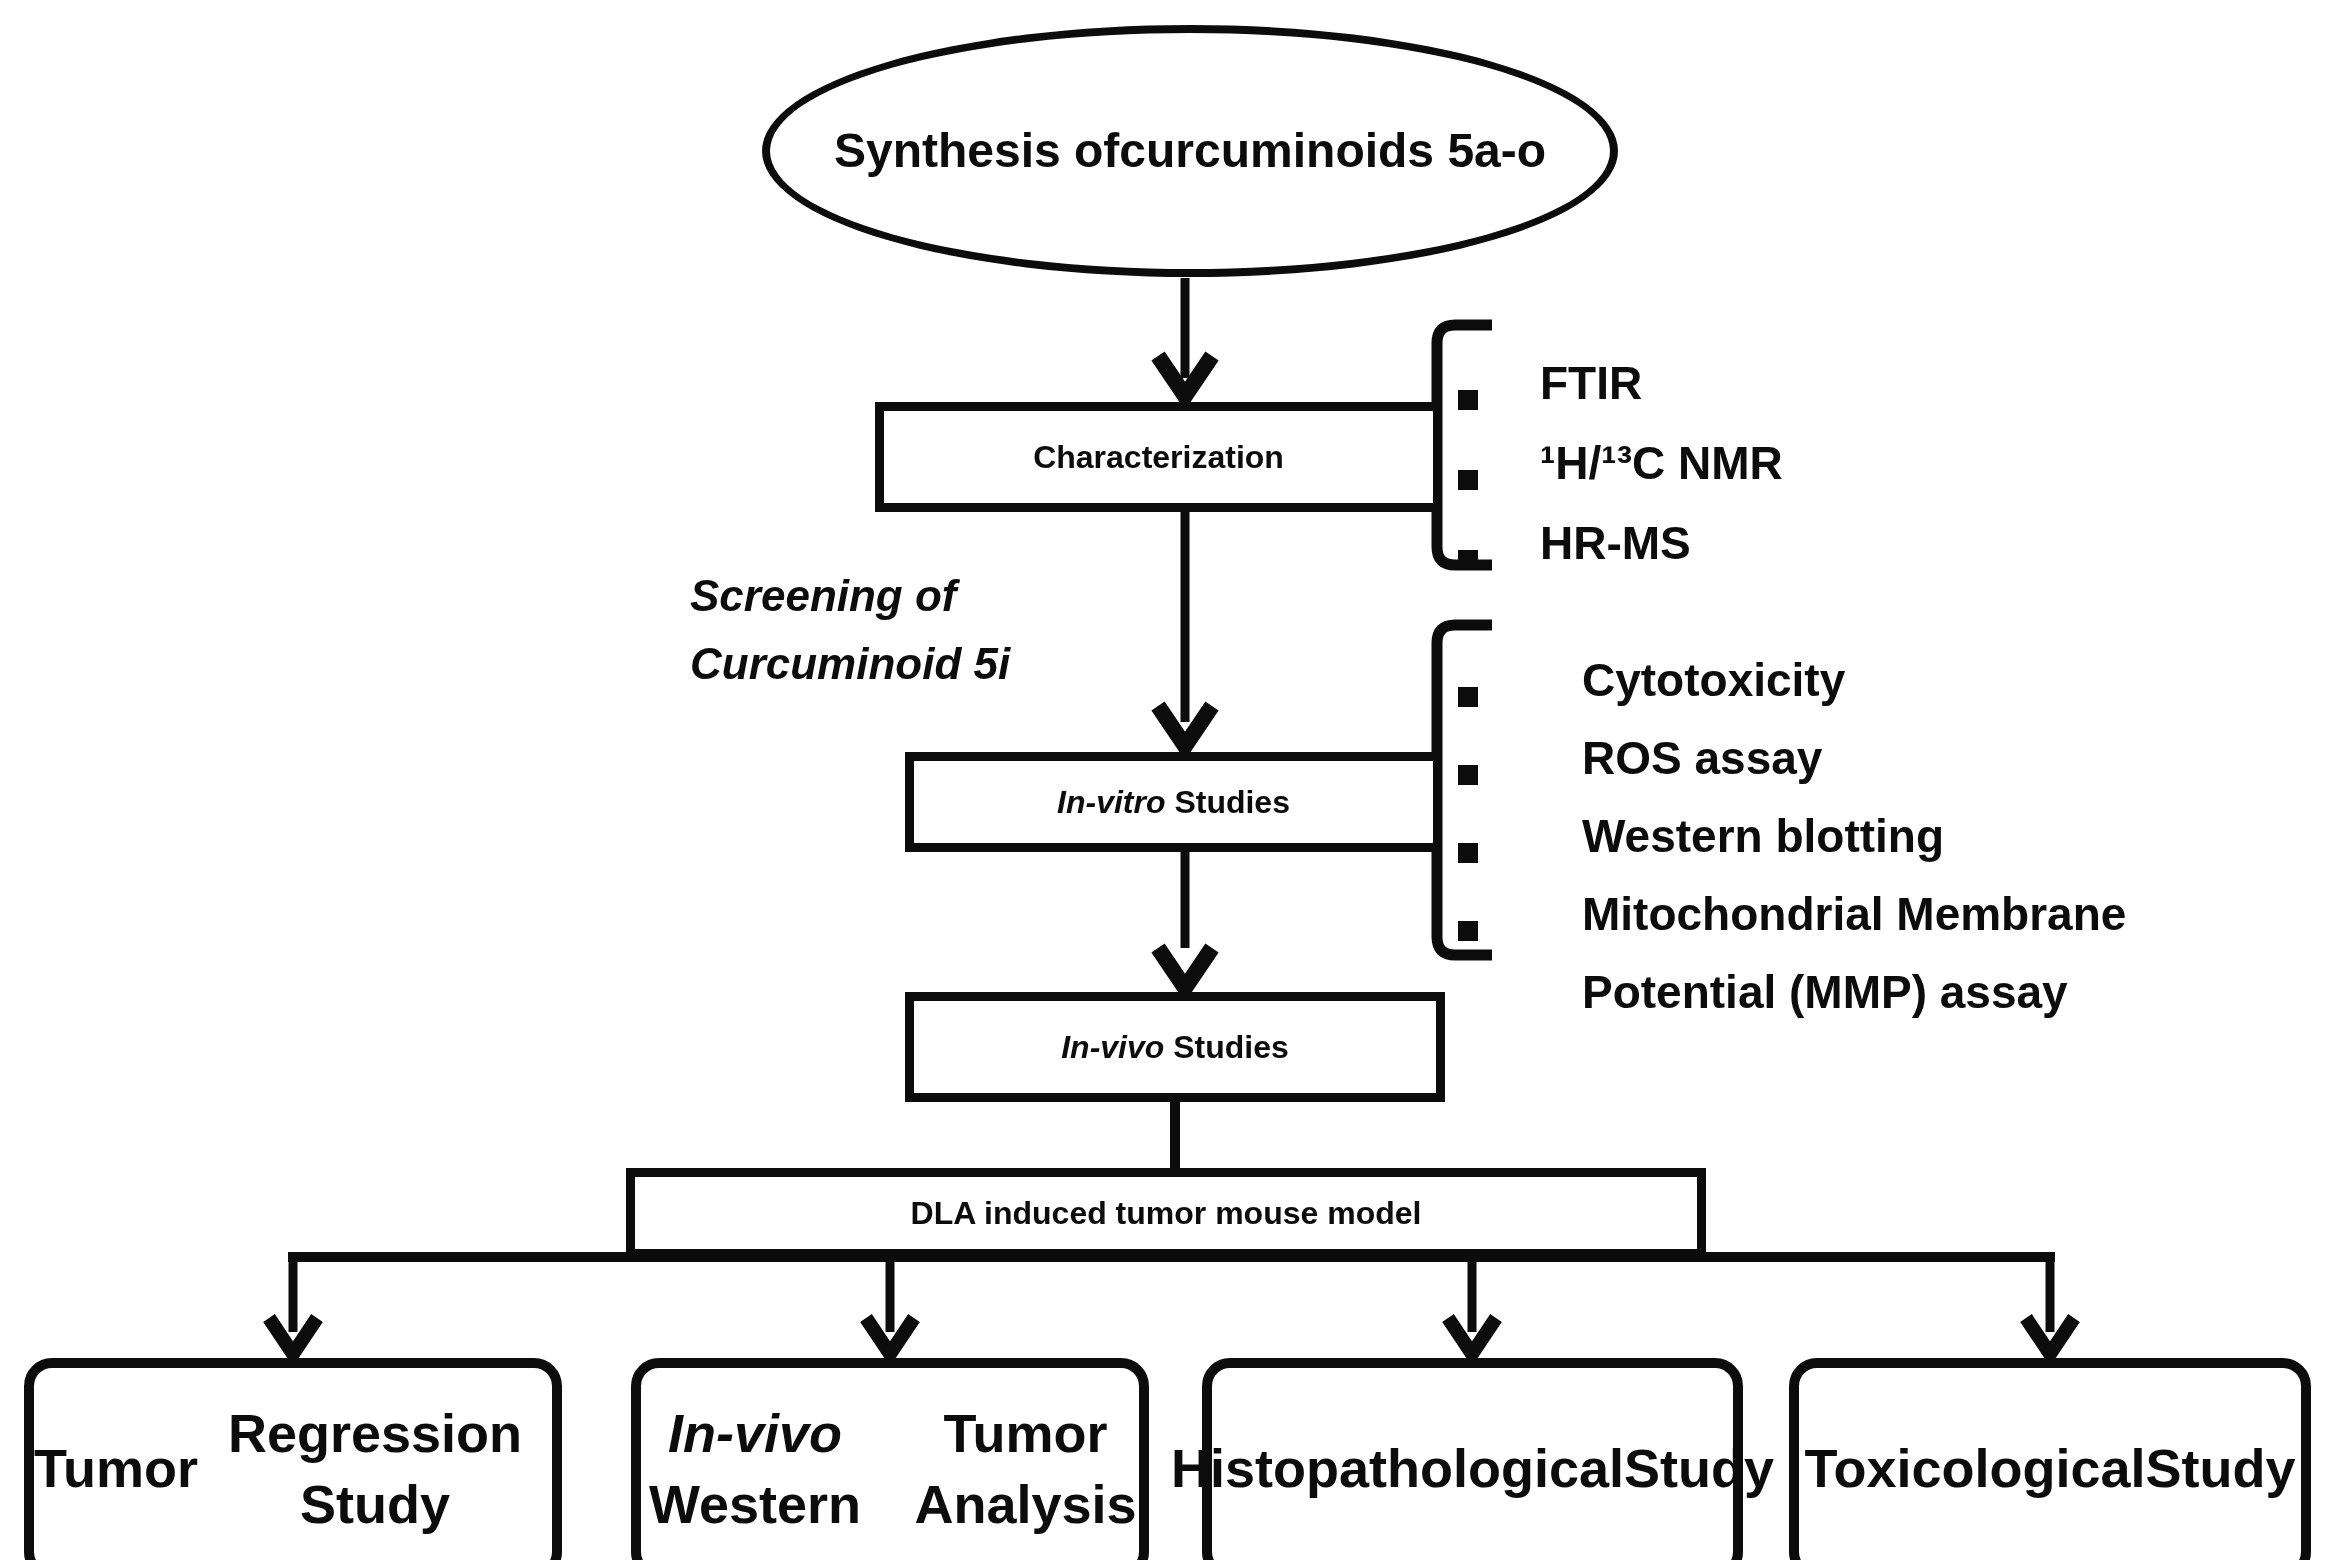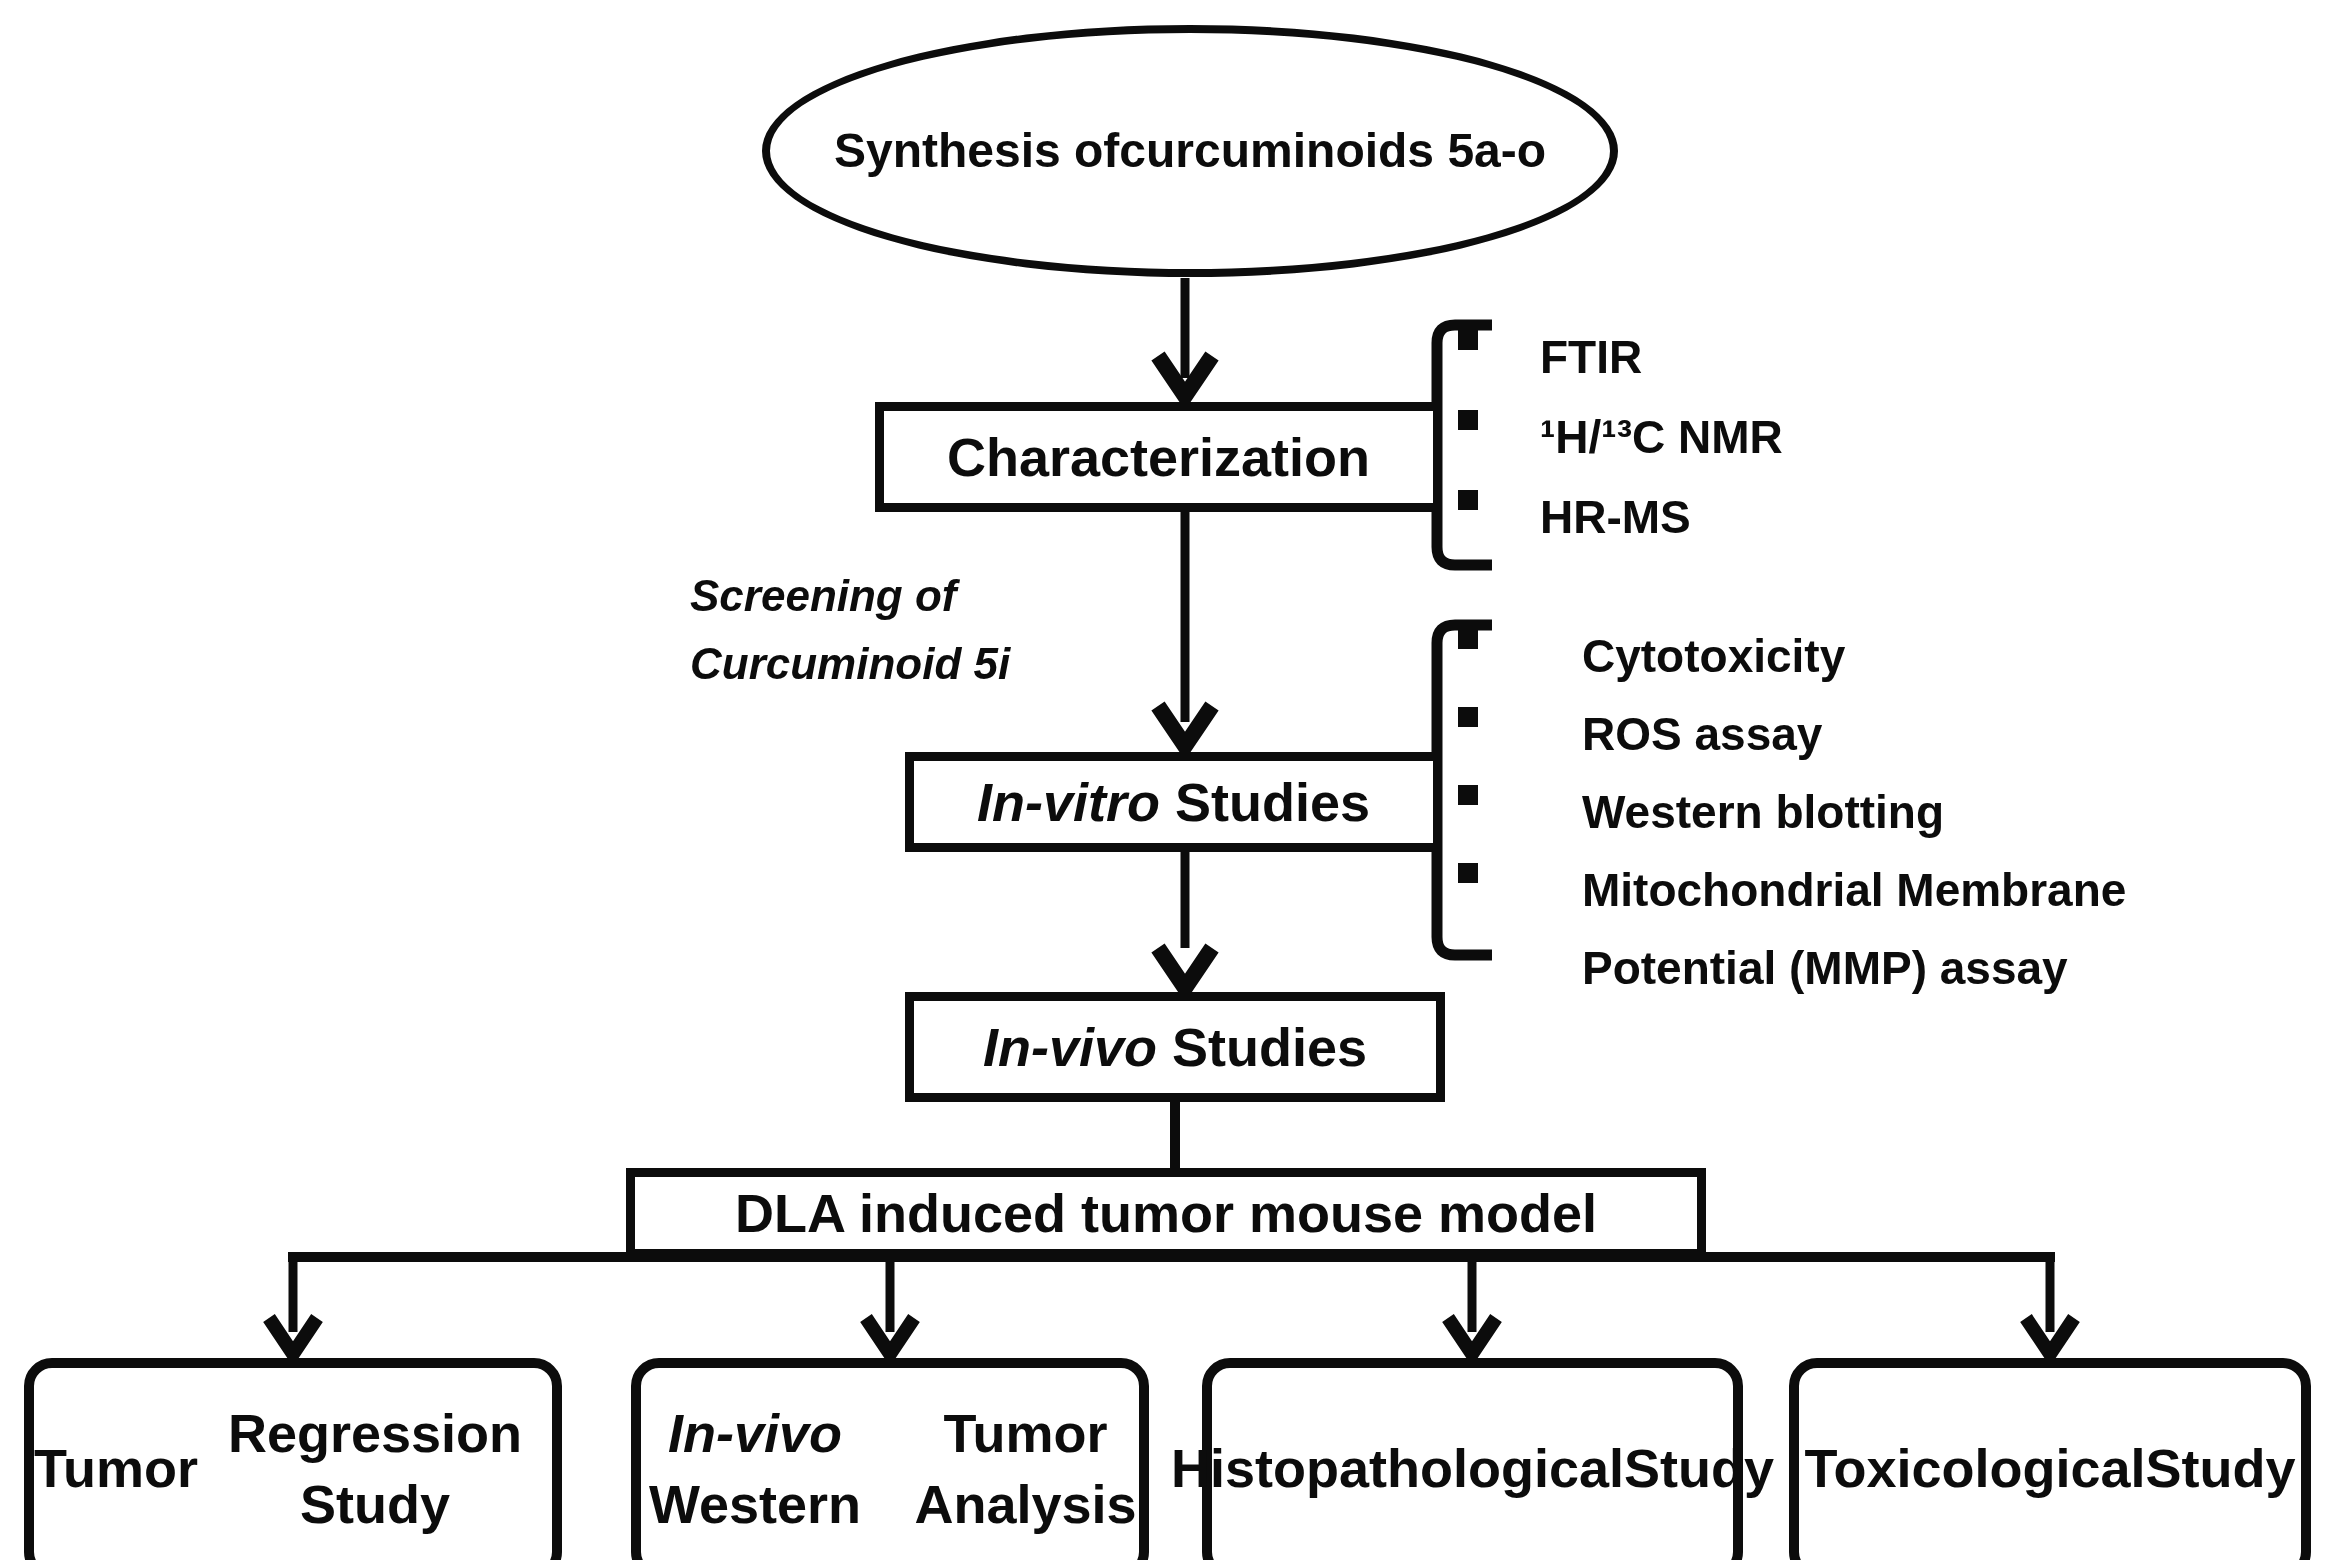--- a/index.html
+++ b/index.html
@@ -16,21 +16,21 @@
   .node {
     position:absolute; display:flex; flex-direction:row;
     align-items:center; justify-content:center; text-align:center;
     background:var(--bg); font-weight:700; color:var(--ink);
   }
   .ellipse {
     left:762px; top:25px; width:856px; height:252px;
     border:8px solid var(--ink); border-radius:50%;
     font-size:48px; line-height:1.32;
   }
-  .rect { border:9px solid var(--ink); font-size:54px; }
+  .rect { border:9px solid var(--ink); font-size:32px; }
   .box-characterization { left:875px; top:402px;  width:567px; height:110px; }
   .box-invitro         { left:905px; top:752px;  width:537px; height:100px; }
   .box-invivo          { left:905px; top:992px;  width:540px; height:110px; }
   .box-dla             { left:626px; top:1168px; width:1080px; height:90px; }
 
   .outcome {
     border:10px solid var(--ink); border-radius:28px;
     font-size:54px; line-height:1.32; top:1358px; height:222px;
   }
   .outcome-1 { left:24px;   width:538px; }
@@ -38,21 +38,21 @@
   .outcome-3 { left:1202px; width:541px; }
   .outcome-4 { left:1789px; width:522px; }
 
   .note {
     position:absolute; left:690px; top:562px; width:480px;
     font-size:44px; font-weight:700; font-style:italic;
     text-align:left; line-height:1.55; color:var(--ink);
   }
 
   .side-list { position:absolute; left:1458px; display:flex; flex-direction:column; }
-  .side-list .row { display:flex; align-items:flex-start; font-size:46px; font-weight:700; white-space:nowrap; }
+  .side-list .row { display:flex; align-items:flex-end; font-size:46px; font-weight:700; white-space:nowrap; }
   .list-methods .row { height:80px; }
   .list-assays  .row { height:78px;gap:42px; }
   .bullet {
     width:20px; height:20px; background:var(--ink);
     margin-right:62px; flex:0 0 auto;
   }
   .bullet.ghost { background:transparent; }
   .it { font-style:italic; }
   .list-methods { top:330px; }
   .list-assays  { top:629px; }

